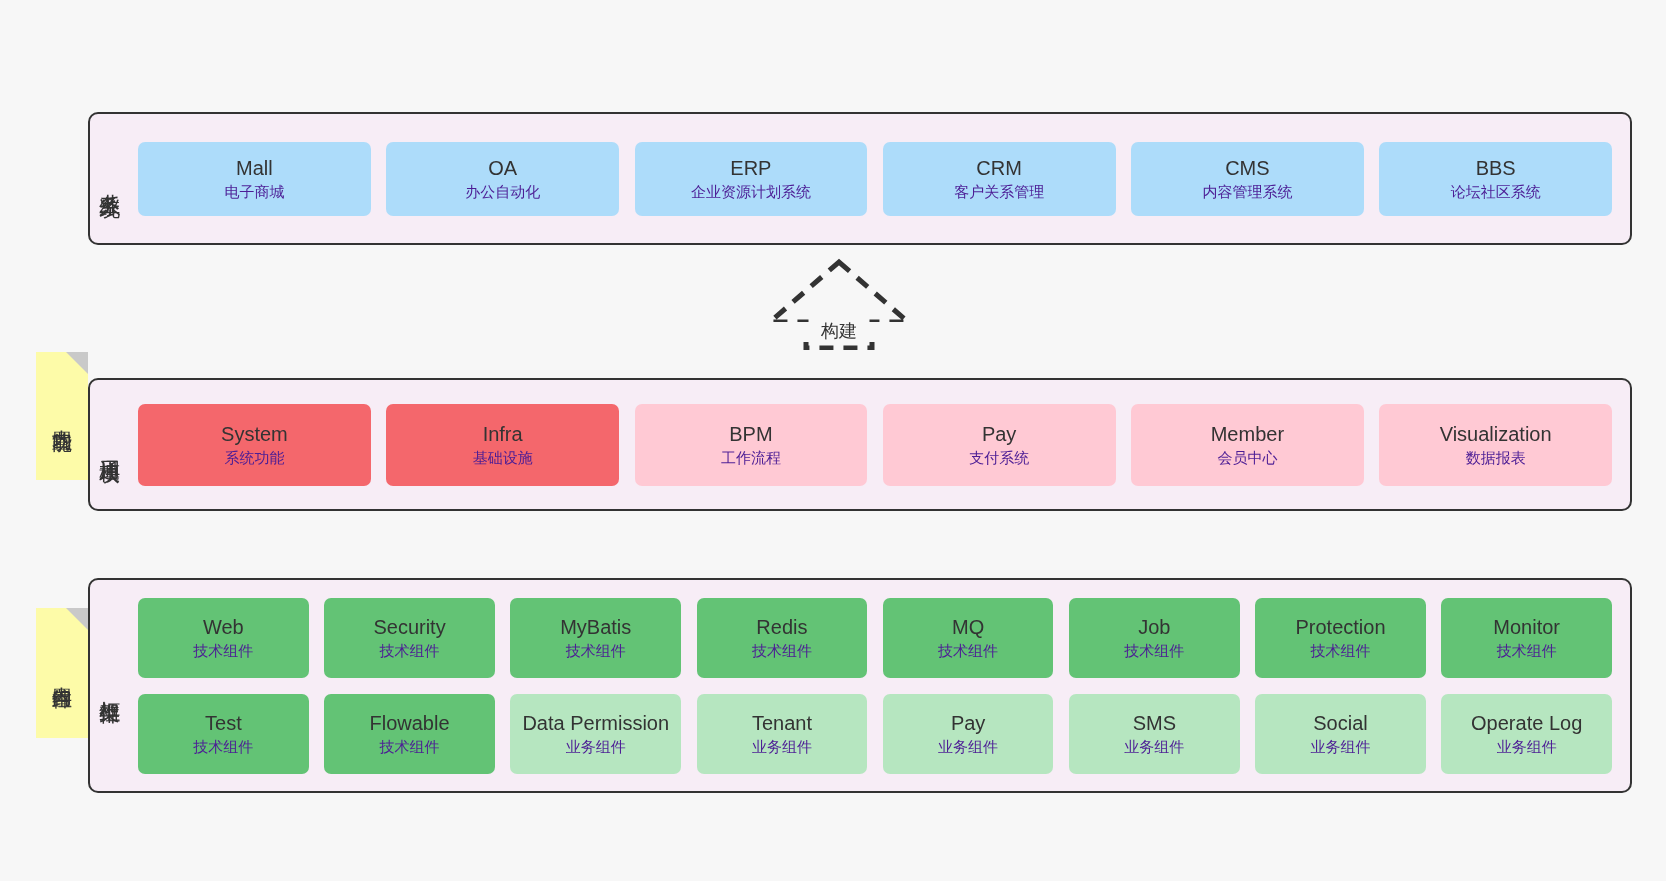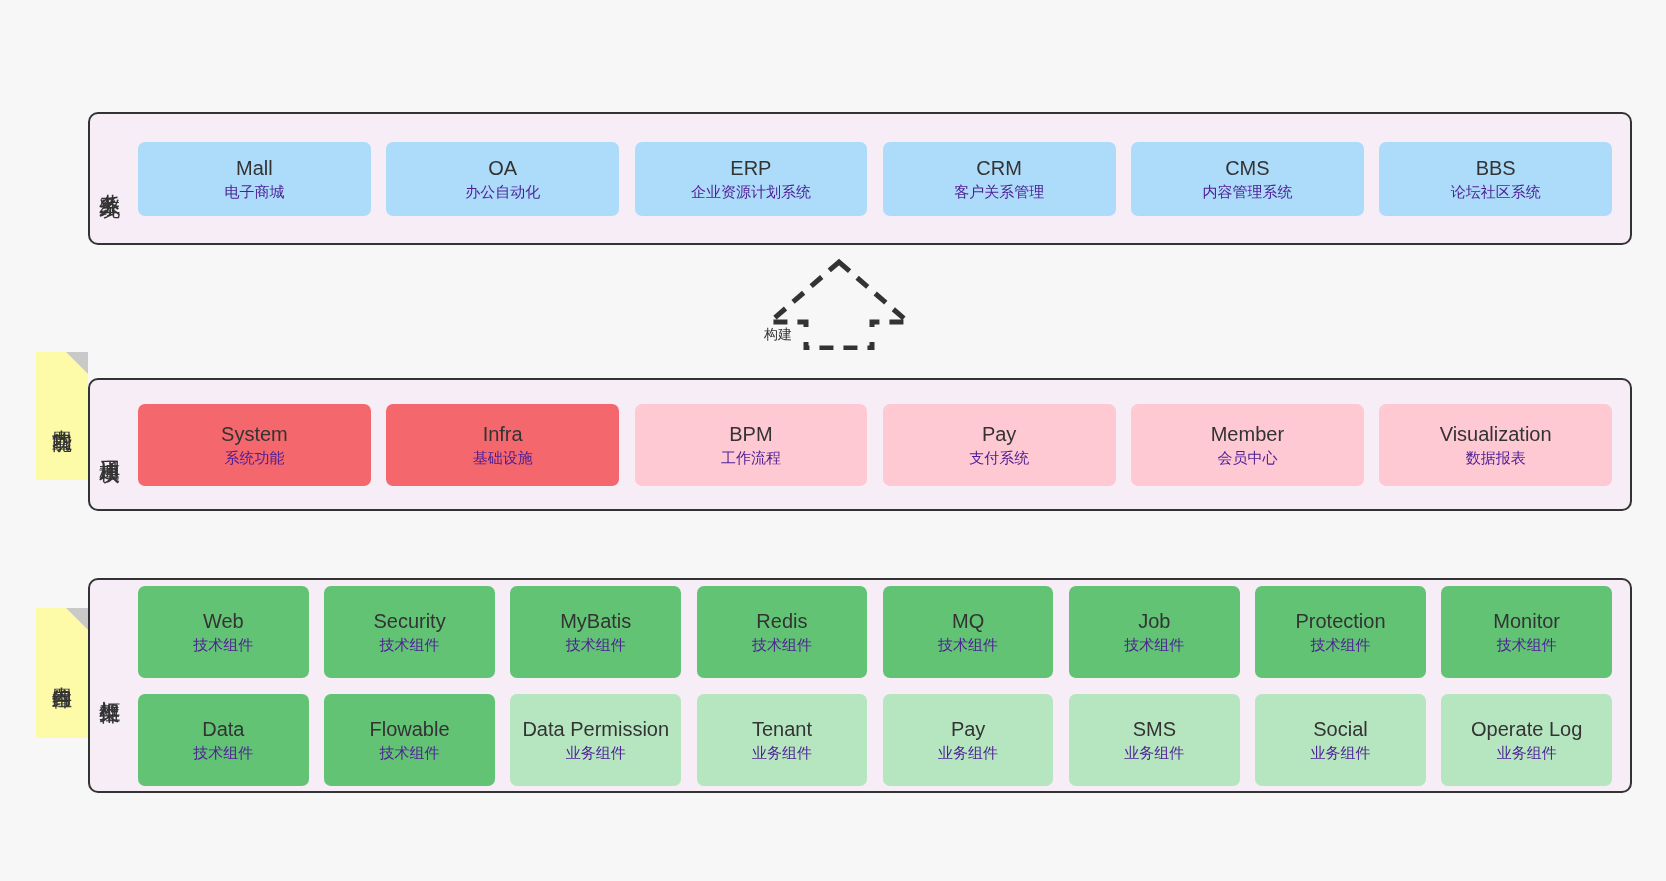--- a/index.html
+++ b/index.html
@@ -91,21 +91,21 @@
   .card.lightgreen { background: #B6E6C0; }
 
   
   #layer-business { left: 88px;  top: 112px; width: 1544px; height: 133px; }
   #layer-business .card-row { height: 74px; }
 
   #layer-modules  { left: 88px;  top: 347px; width: 1544px; height: 133px; margin-top: 31px; }
   #layer-modules .card-row { height: 82px; }
 
   #layer-framework{ left: 88px;  top: 578px; width: 1544px; height: 215px; }
-  #layer-framework .card-row { height: 92px; }
+  #layer-framework .card-row { height: 80px; }
 
   
   .sticky {
     position: absolute;
     background: #FDFBA8;
     width: 52px;
     box-sizing: border-box;
     display: flex;
     align-items: center;
     justify-content: center;
@@ -136,21 +136,22 @@
     position: absolute;
     width: 150px;
     height: 92px;
   }
   .arrow svg { display: block; width: 150px; height: 92px; }
   .arrow-label {
     position: absolute;
     left: 0;
     right: 0;
     bottom: 8px;
-    font-size: 14px;
+    text-align: center;
+    font-size: 18px;
     color: #333333;
     background: #F7F7F7;
     line-height: 1.1;
     pointer-events: none;
   }
   #arrow-build   { left: 764px; top: 258px; }
   #arrow-realize { left: 779px; top: 490px; }
 </style>
 </head>
 <body>
@@ -269,21 +270,21 @@
           <span class="cn">技术组件</span>
         </div>
         <div class="card green">
           <span class="en">Monitor</span>
           <span class="cn">技术组件</span>
         </div>
       </div>
 
       <div class="card-row">
         <div class="card green">
-          <span class="en">Data</span>
+          <span class="en">Test</span>
           <span class="cn">技术组件</span>
         </div>
         <div class="card green">
           <span class="en">Flowable</span>
           <span class="cn">技术组件</span>
         </div>
         <div class="card lightgreen">
           <span class="en">Data Permission</span>
           <span class="cn">业务组件</span>
         </div>

